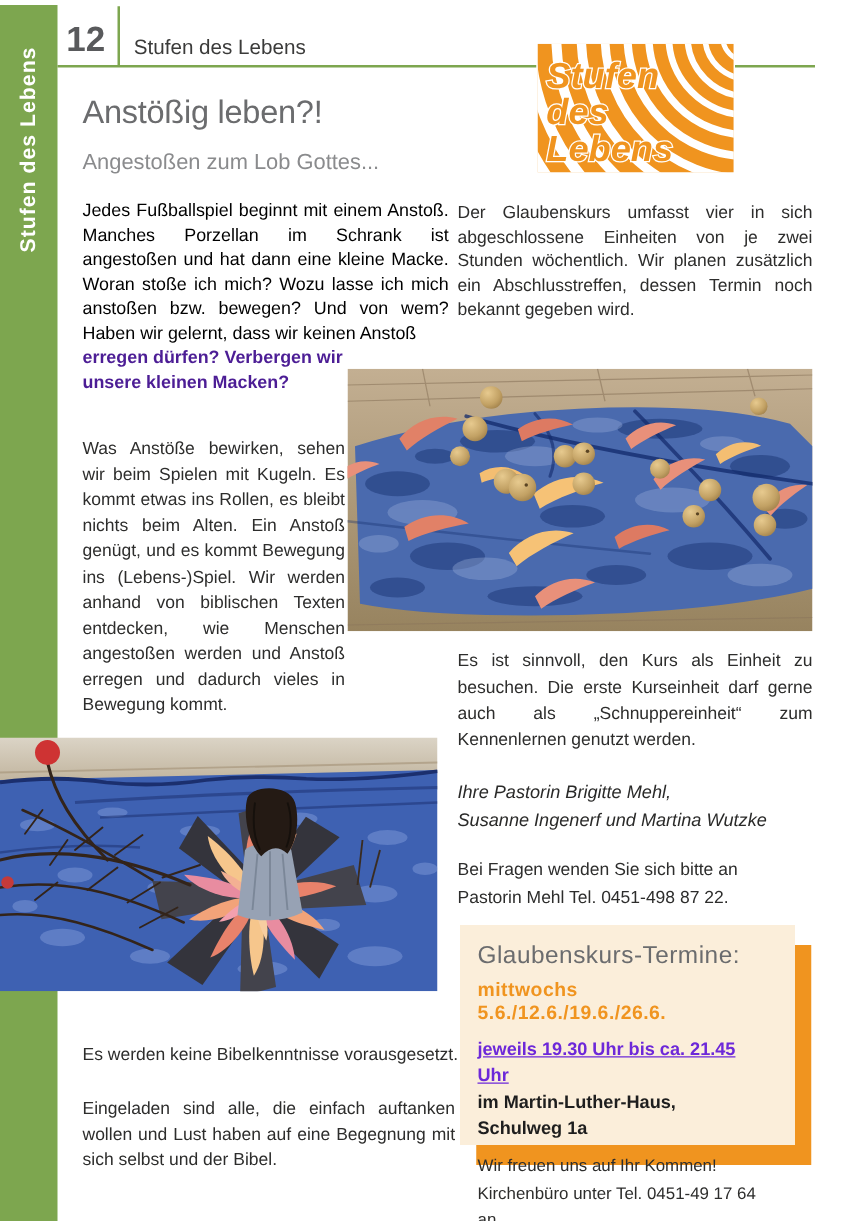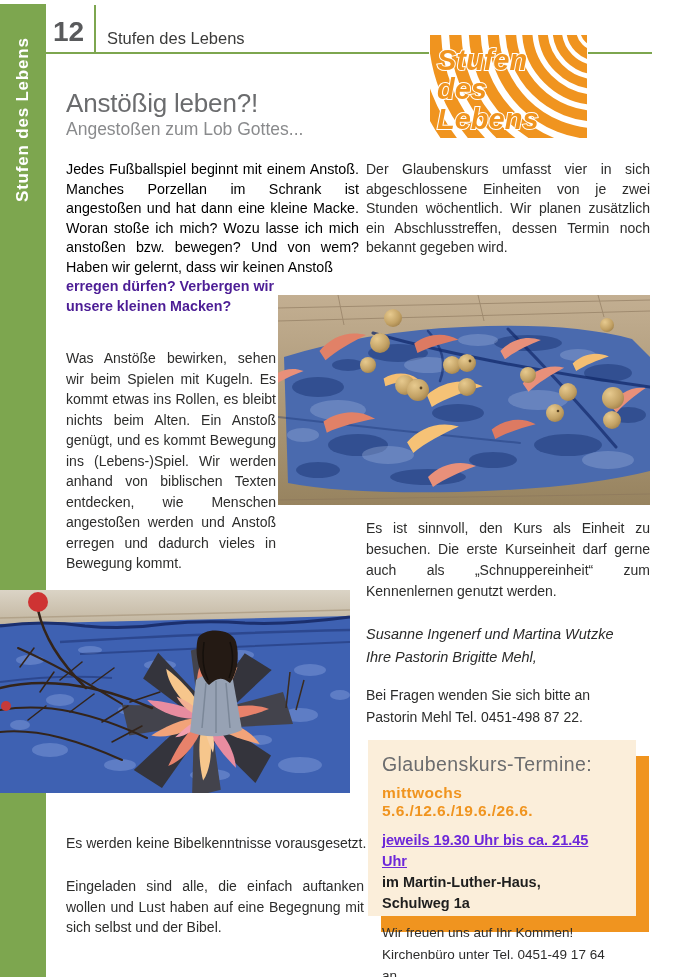--- a/index.html
+++ b/index.html
@@ -17,21 +17,21 @@
   .hnum{left:53px;top:16px;font-size:28px;font-weight:bold;color:#595A5C;z-index:2;}
   .vrule{left:94px;top:5px;width:2px;height:48px;background:#7DA64F;}
   .htitle{left:107px;top:29px;font-size:16.5px;color:#3B3B3A;}
   .hrule{top:52px;height:2px;background:#7DA64F;}
   .hrule.left{left:46px;width:383px;}
   .hrule.right{left:588px;width:64px;}
   .logo{left:430px;top:35px;width:157px;height:103px;}
   .logo svg{display:block;width:100%;height:100%;}
 
   
-  .title{left:66px;top:88px;font-size:26px;font-weight:400;color:#6B6C6E;letter-spacing:-.2px;}
+  .title{left:66px;top:74px;font-size:26px;font-weight:400;color:#6B6C6E;letter-spacing:-.2px;}
   .subtitle{left:66px;top:119px;font-size:17.5px;color:#8A8B8D;}
 
   
   .para{font-size:14px;line-height:20.5px;text-align:justify;hyphens:auto;}
   .intro-a{left:66px;top:160px;width:293px;font-size:14.3px;font-weight:normal;
     line-height:19.5px;text-align:justify;hyphens:auto;color:#000000;}
   .intro-b{left:66px;top:277px;width:224px;font-size:14.3px;font-weight:bold;
     line-height:19.5px;color:#4c1d95;}
   .pleft{left:66px;top:348px;width:210px;}
   .r1{left:366px;top:160px;width:284px;line-height:19.5px;}
@@ -295,22 +295,22 @@
         <line x1="130" y1="112" x2="160" y2="102" stroke-width="1.5"></line>
         <line x1="28" y1="130" x2="46" y2="116" stroke-width="1.5"></line>
       </g>
       <circle cx="38" cy="12" r="10" fill="#CE3333"></circle>
       <circle cx="6" cy="116" r="5" fill="#C43A3A"></circle>
     </svg>
   </div>
 
   <div class="abs para r2">Es ist sinnvoll, den Kurs als Einheit zu besuchen. Die erste Kurseinheit darf gerne auch als „Schnuppereinheit“ zum Kennenlernen genutzt werden.</div>
   <div class="abs sig">
+    <div>Ihre Pastorin Brigitte Mehl,</div>
     <div>Susanne Ingenerf und Martina Wutzke</div>
-    <div>Ihre Pastorin Brigitte Mehl,</div>
   </div>
   <div class="abs contact">
     <div>Bei Fragen wenden Sie sich bitte an</div>
     <div>Pastorin Mehl Tel. 0451-498 87 22.</div>
   </div>
 
   <div class="abs b1">Es werden keine Bibelkenntnisse vorausgesetzt.</div>
   <div class="abs para b2">Eingeladen sind alle, die einfach auftanken wollen und Lust haben auf eine Begegnung mit sich selbst und der Bibel.</div>
 
   <div class="abs box-shadow"></div>

